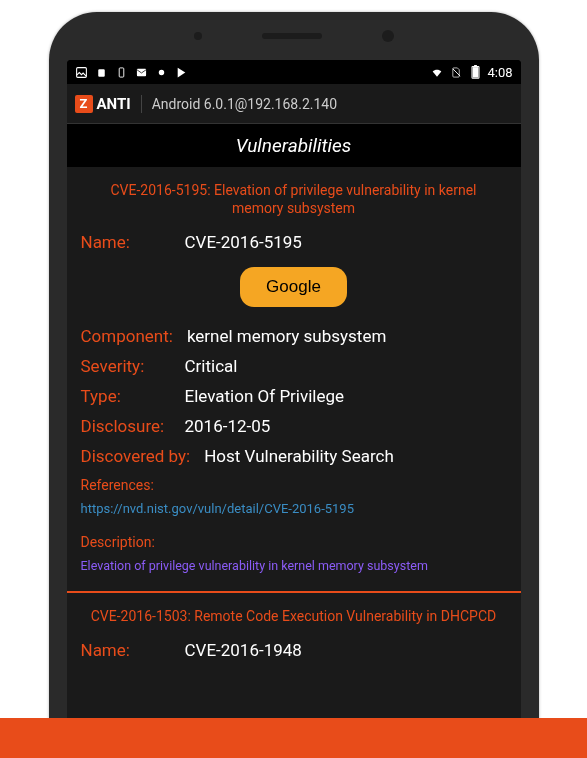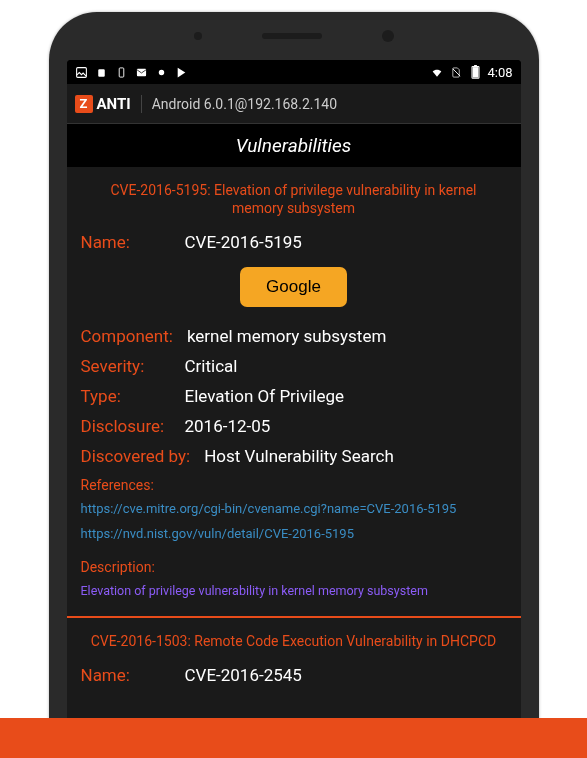--- a/index.html
+++ b/index.html
@@ -135,21 +135,21 @@
     }
     .google-btn {
       display: block;
       margin: 10px auto 14px;
       background: #f5a623;
       color: #000;
       border: none;
       padding: 10px 26px;
       font-size: 17px;
       font-weight: 500;
-      border-radius: 7px;
+      border-radius: 14px;
       cursor: pointer;
     }
     .section-head {
       color: #e84c1a;
       font-size: 14px;
       padding: 6px 0 4px;
     }
     .ref-link {
       color: #3a8dc4;
       font-size: 13px;
@@ -282,32 +282,31 @@
           <span class="field-label">Disclosure:</span>
           <span class="field-value">2016-12-05</span>
         </div>
 
         <div class="field-row">
           <span class="field-label" style="min-width:108px">Discovered by:</span>
           <span class="field-value">Host Vulnerability Search</span>
         </div>
 
         <div class="section-head">References:</div>
-        <div class="ref-link">https://cve.mitre.org/cgi-bin/cvename.cgi?name=CVE-2016-5195</div>
         <div class="ref-link">https://nvd.nist.gov/vuln/detail/CVE-2016-5195</div>
 
         <div class="section-head" style="padding-top:12px">Description:</div>
         <div class="desc-text">Elevation of privilege vulnerability in kernel memory subsystem</div>
       </div>
 
       <div class="vuln-card" style="border-bottom:none">
         <div class="vuln-title">CVE-2016-1503: Remote Code Execution Vulnerability in DHCPCD</div>
         <div class="field-row">
           <span class="field-label">Name:</span>
-          <span class="field-value">CVE-2016-2545</span>
+          <span class="field-value">CVE-2016-1948</span>
         </div>
       </div>
 
     </div>
 
   </div>
 </div>
 
 <div class="bottom-banner"></div>
 

